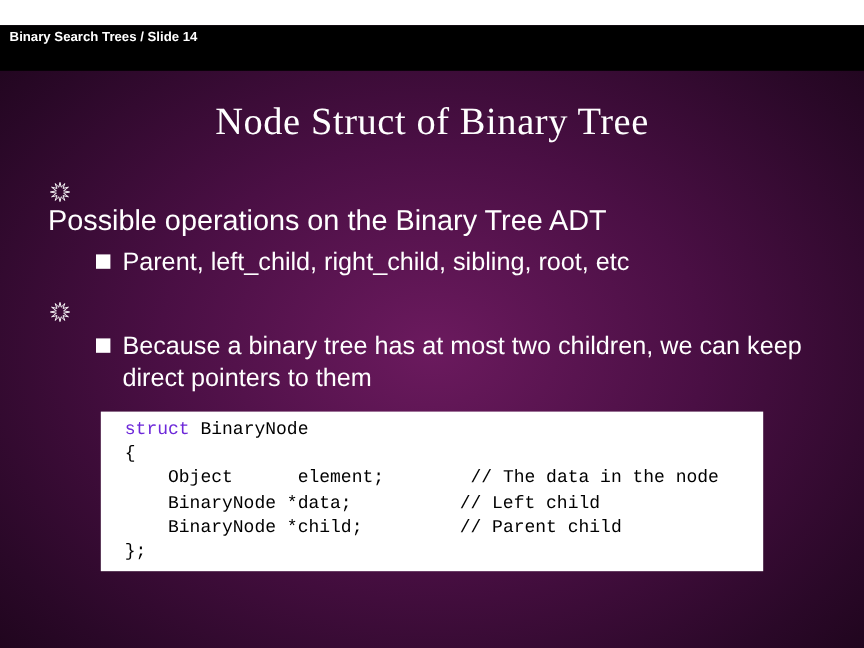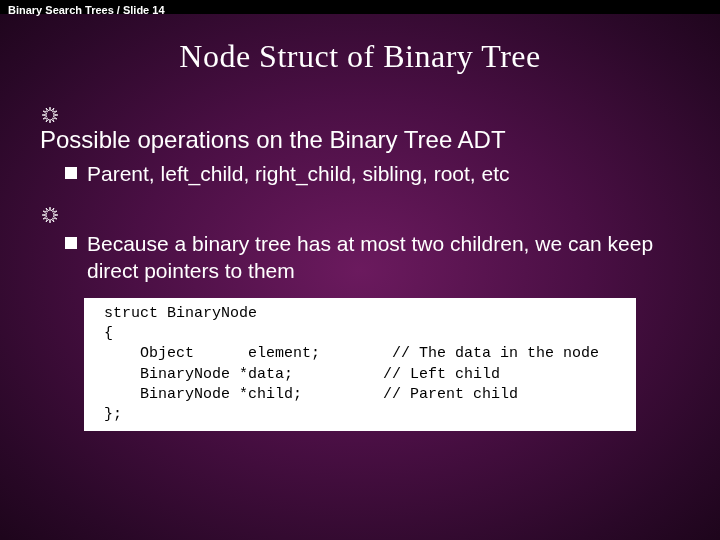--- a/index.html
+++ b/index.html
@@ -11,27 +11,28 @@
     font-family: Arial, Helvetica, sans-serif;
   }
   .slide {
     width: 720px;
     height: 540px;
     background: radial-gradient(ellipse 90% 90% at 50% 50%, #6b1a5e 0%, #4a0f44 35%, #2a0828 65%, #0a0008 100%);
     position: relative;
     box-sizing: border-box;
   }
   .header-bar {
-    height: 14px;
+    height: 38px;
     background: #000;
     color: #fff;
     font-size: 11px;
     font-weight: bold;
     padding: 4px 8px 0 8px;
     box-sizing: border-box;
+    margin-top: 21px;
   }
   .title {
     font-family: "Times New Roman", Times, serif;
     font-size: 32px;
     color: #fff;
     text-align: center;
     margin-top: 24px;
     letter-spacing: 0.5px;
   }
   .content {
@@ -52,21 +53,21 @@
     margin-top: 4px;
   }
   .star-bullet svg { display: block; }
   .bullet-text-l1 {
     font-size: 24px;
     line-height: 1.25;
   }
   .sub-row {
     display: flex;
     align-items: flex-start;
-    margin-left: 25px;
+    margin-left: 40px;
     margin-top: 6px;
     margin-bottom: 14px;
   }
   .square-bullet {
     flex: 0 0 auto;
     width: 12px;
     height: 12px;
     background: #fff;
     margin-right: 10px;
     margin-top: 6px;
@@ -80,21 +81,21 @@
     color: #000;
     font-family: "Courier New", Courier, monospace;
     font-size: 15px;
     line-height: 1.35;
     width: 552px;
     margin: 14px auto 0 auto;
     padding: 6px 10px 6px 20px;
     box-sizing: border-box;
     white-space: pre;
   }
-  .kw { color: #000000; }
+  .kw { color: #6d28d9; }
 </style>
 </head>
 <body>
 
 <div class="slide">
 
   <div class="header-bar">
     <span>Binary Search Trees / Slide 14</span>
   </div>
 

